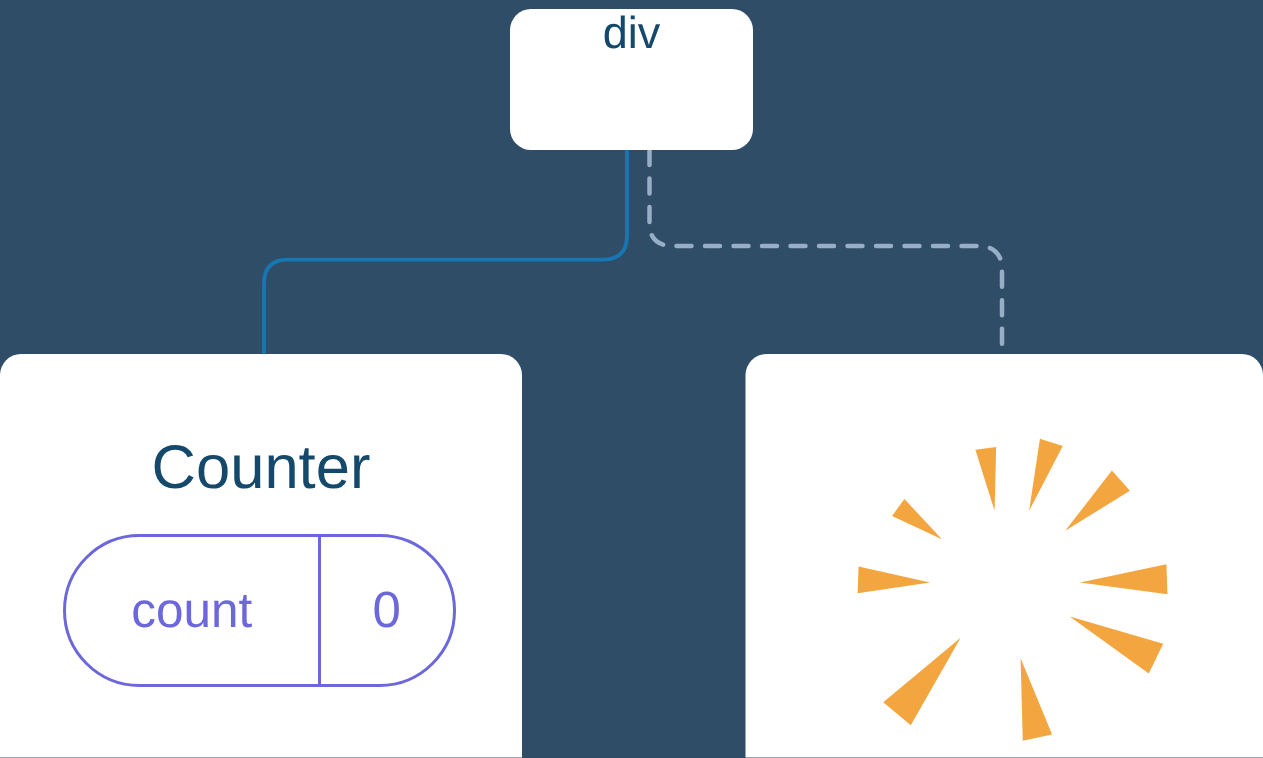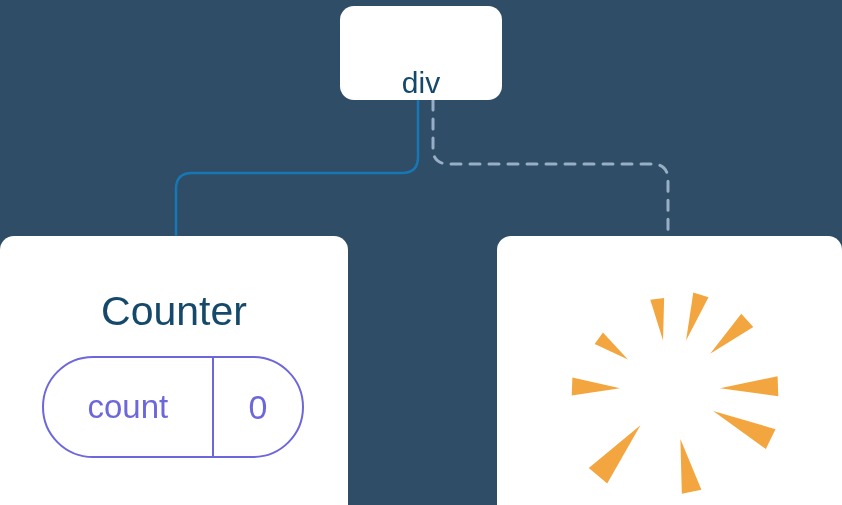--- a/index.html
+++ b/index.html
@@ -41,21 +41,21 @@
   
   .node-div {
     position: absolute;
     left: 340px;
     top: 6px;
     width: 162px;
     height: 94px;
     background: var(--card, #FFFFFF);
     border-radius: 14px;
     display: flex;
-    align-items: flex-end;
+    align-items: flex-start;
     justify-content: center;
     font-size: 30px;
     color: var(--node-text, #15496B);
   }
 
   
   .card {
     position: absolute;
     top: 236px;
     height: 292px;

